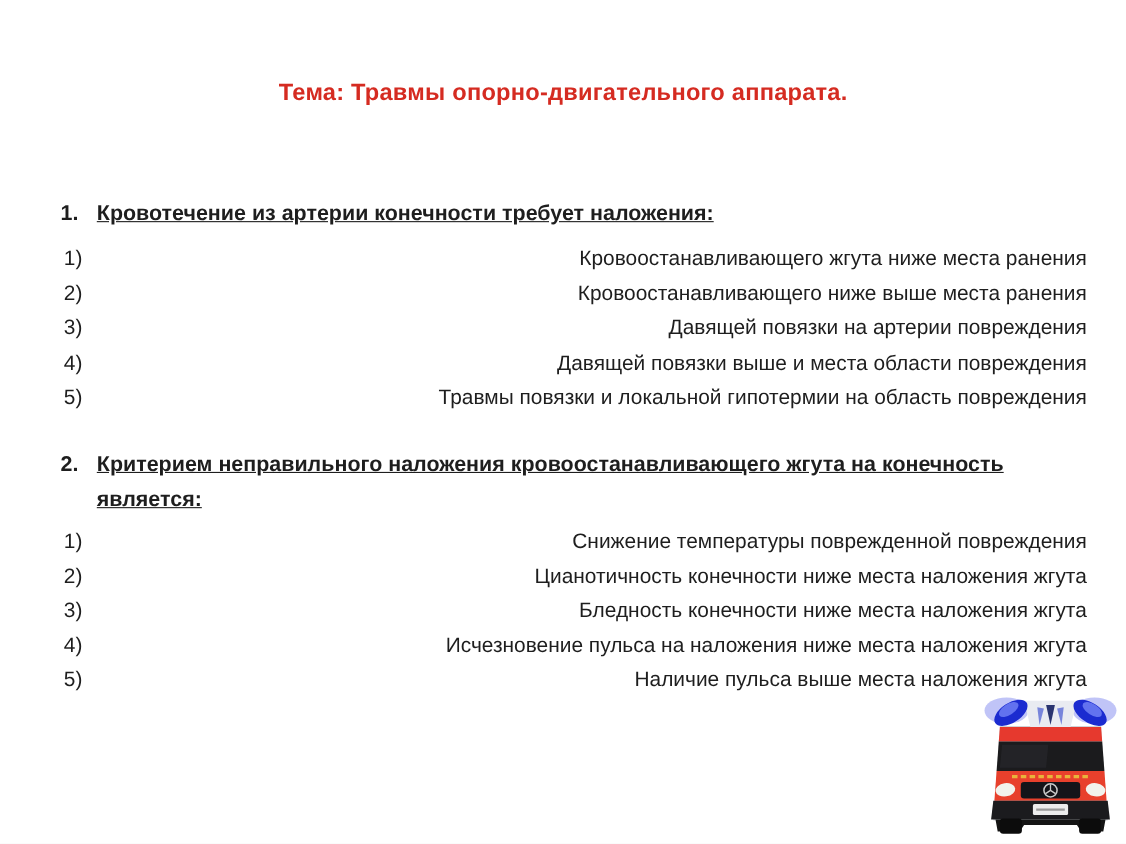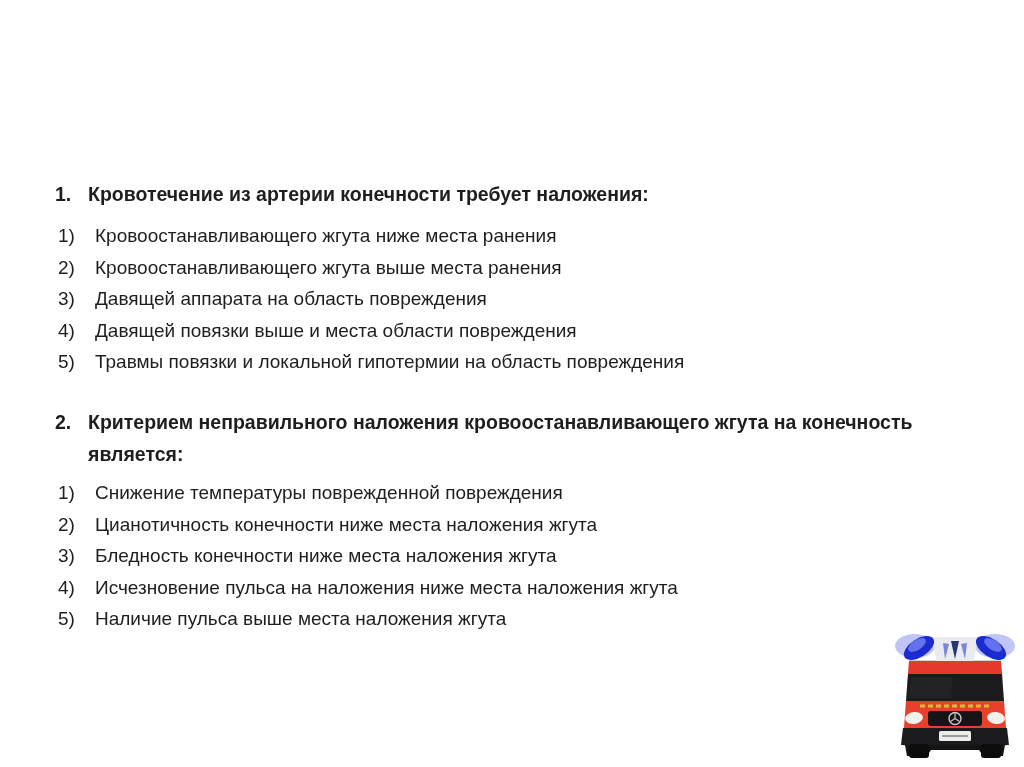--- a/index.html
+++ b/index.html
@@ -40,64 +40,65 @@
     font-weight: bold;
     font-size: 19.5px;
     line-height: 32px;
     margin-bottom: 10px;
   }
   .q1 .q-heading { line-height: 34px; margin-bottom: 9px; }
   .q2 .q-heading { line-height: 31.5px; margin-bottom: 7px; }
   .q-num {
     flex: 0 0 33px;
   }
-  .q-text { flex: 1 1 auto; }
+  .q-text { flex: 1 1 auto; text-decoration: underline; }
   .options { }
   .option {
     display: flex;
     padding-left: 3px;
     font-size: 19px;
     line-height: 31.6px;
   }
   .opt-num {
     flex: 0 0 37px;
   }
-  .opt-text { flex: 1 1 auto; }
+  .opt-text { flex: 1 1 auto; text-align: right; }
   .ambulance-wrap {
     position: absolute;
     left: 893px;
     top: 632px;
     width: 124px;
     height: 130px;
   }
   .ambulance-wrap svg { display: block; width: 100%; height: 100%; }
 </style>
 </head>
 <body>
 
 <div class="slide">
 
+  <div class="slide-title">Тема: Травмы опорно-двигательного аппарата.</div>
 
   <div class="question-block q1">
     <div class="q-heading">
       <span class="q-num">1.</span>
       <span class="q-text">Кровотечение из артерии конечности требует наложения:</span>
     </div>
     <div class="options">
       <div class="option">
         <span class="opt-num">1)</span>
         <span class="opt-text">Кровоостанавливающего жгута ниже места ранения</span>
       </div>
       <div class="option">
         <span class="opt-num">2)</span>
-        <span class="opt-text">Кровоостанавливающего жгута выше места ранения</span>
+        <span class="opt-text">Кровоостанавливающего ниже выше места ранения</span>
       </div>
       <div class="option">
         <span class="opt-num">3)</span>
-        <span class="opt-text">Давящей аппарата на область повреждения</span>
+        <span class="opt-text">Давящей повязки на артерии повреждения</span>
       </div>
       <div class="option">
         <span class="opt-num">4)</span>
         <span class="opt-text">Давящей повязки выше и места области повреждения</span>
       </div>
       <div class="option">
         <span class="opt-num">5)</span>
         <span class="opt-text">Травмы повязки и локальной гипотермии на область повреждения</span>
       </div>
     </div>

